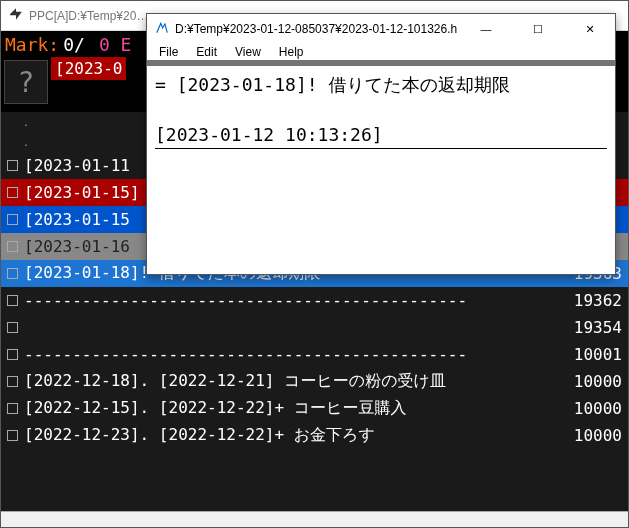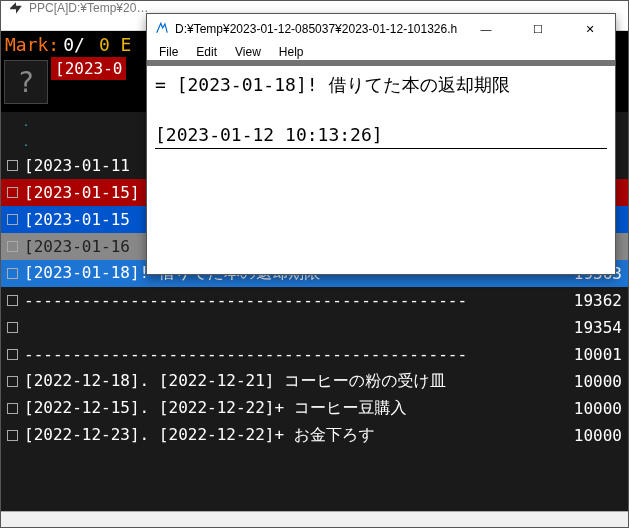--- a/index.html
+++ b/index.html
@@ -13,35 +13,35 @@
     border: 1px solid #555;
   }
   
   .main-window {
     position: absolute; inset: 0;
     background: #000;
     display: flex; flex-direction: column;
   }
   .titlebar {
     height: 30px; background: #fff;
-    display: flex; 
+    display: flex; align-items: center;
     padding: 0 8px; gap: 6px;
     border-bottom: 1px solid #ddd;
     color: #777; font-size: 12px;
     font-family: "Segoe UI", sans-serif;
   }
   .titlebar .app-icon svg { width: 14px; height: 14px; }
   .status {
     height: 26px; background: #000;
     display: flex; align-items: center;
     padding: 0 4px; gap: 4px; font-size: 18px;
   }
   .status .mark-label { color: #f97316; }
   .status .mark-val { color: #fff; }
-  .status .en-label { color: #eab308; margin-left: 10px; }
+  .status .en-label { color: #ec4899; margin-left: 10px; }
   .thumb-row {
     height: 55px; display: flex; align-items: flex-start;
     background: #000;
   }
   .thumb {
     width: 44px; height: 44px; margin: 3px;
     background: #1a1a1a; border: 1px solid #444;
     display: flex; align-items: center; justify-content: center;
     color: #888; font-size: 28px;
   }

